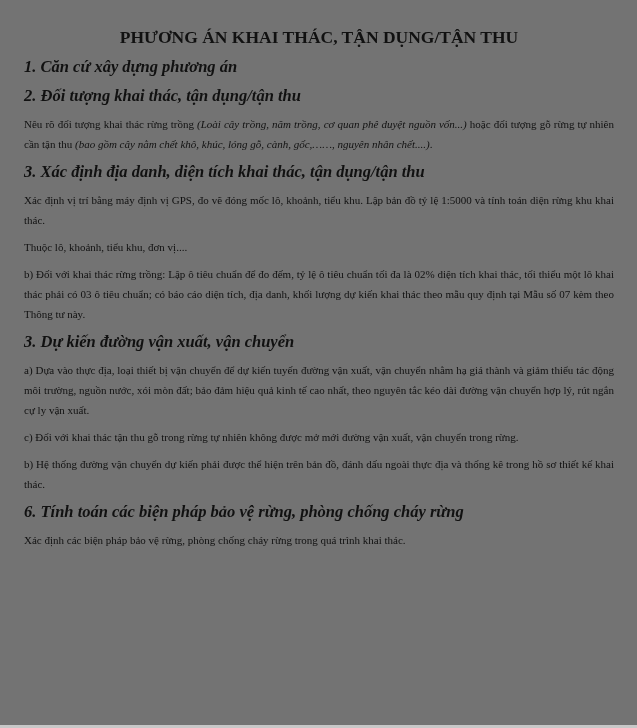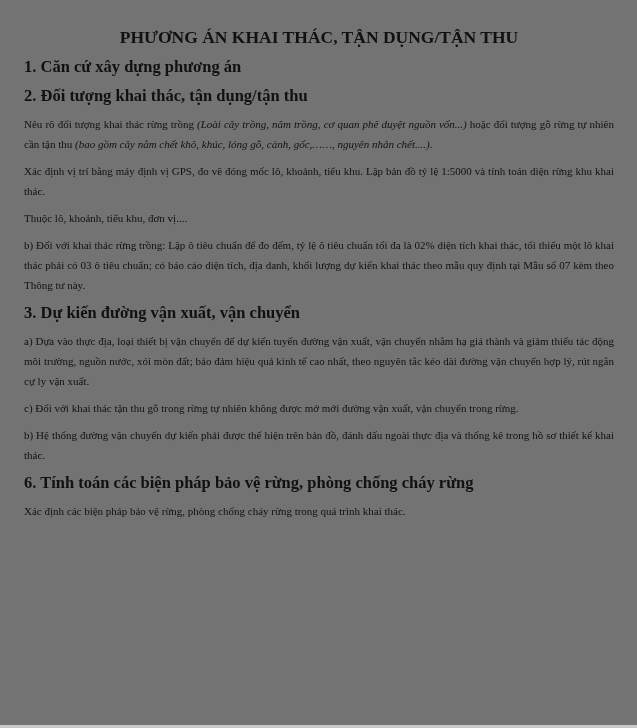--- a/index.html
+++ b/index.html
@@ -5,36 +5,37 @@
     html, body { margin: 0; padding: 0; }
     body {
       width: 637px; height: 728px; overflow: hidden; background: #ffffff;
       font-family: "Liberation Serif", "DejaVu Serif", serif; color: #111;
       position: relative;
     }
     .page { position: absolute; left: 0; top: 0; width: 637px; height: 725px; background: #737373; overflow: hidden; }
     .bottom-border { position: absolute; left: 0; top: 725px; width: 637px; height: 3px; background: #c8c8c8; }
     .content { position: absolute; left: 24px; top: 26px; width: 590px; }
     .title { text-align: center; font-weight: bold; font-size: 17.5px; line-height: 22px; margin: 0 0 8px 0; letter-spacing: 0; }
-    h2 { font-size: 16.5px; font-weight: bold; margin: 0 0 7px 0; line-height: 22px; }
+    h2 { font-size: 16.5px; font-weight: bold; margin: 0 0 7px 0; line-height: 22px; font-style: italic; }
     p { font-size: 11px; line-height: 20px; margin: 0 0 7px 0; text-align: justify; }
     em { font-style: italic; }
   </style>
 </head>
 <body>
 
 <div class="page">
   <div class="content">
     <div class="title">PHƯƠNG ÁN KHAI THÁC, TẬN DỤNG/TẬN THU</div>
 
     <h2>1. Căn cứ xây dựng phương án</h2>
 
     <h2>2. Đối tượng khai thác, tận dụng/tận thu</h2>
     <p><span>Nêu rõ đối tượng khai thác rừng trồng </span><em>(Loài cây trồng, năm trồng, cơ quan phê duyệt nguồn vốn...)</em><span> hoặc đối tượng gỗ rừng tự nhiên cần tận thu </span><em>(bao gồm cây nằm chết khô, khúc, lóng gỗ, cành, gốc,……, nguyên nhân chết....)</em><span>.</span></p>
 
+    <h2>3. Xác định địa danh, diện tích khai thác, tận dụng/tận thu</h2>
     <p>Xác định vị trí bằng máy định vị GPS, đo vẽ đóng mốc lô, khoảnh, tiểu khu. Lập bản đồ tỷ lệ 1:5000 và tính toán diện rừng khu khai thác.</p>
     <p>Thuộc lô, khoảnh, tiểu khu, đơn vị....</p>
 
     <p>b) Đối với khai thác rừng trồng: Lập ô tiêu chuẩn để đo đếm, tỷ lệ ô tiêu chuẩn tối đa là 02% diện tích khai thác, tối thiểu một lô khai thác phải có 03 ô tiêu chuẩn; có báo cáo diện tích, địa danh, khối lượng dự kiến khai thác theo mẫu quy định tại Mẫu số 07 kèm theo Thông tư này.</p>
 
     <h2>3. Dự kiến đường vận xuất, vận chuyển</h2>
     <p>a) Dựa vào thực địa, loại thiết bị vận chuyển để dự kiến tuyến đường vận xuất, vận chuyển nhằm hạ giá thành và giảm thiểu tác động môi trường, nguồn nước, xói mòn đất; bảo đảm hiệu quả kinh tế cao nhất, theo nguyên tắc kéo dài đường vận chuyển hợp lý, rút ngắn cự ly vận xuất.</p>
     <p>c) Đối với khai thác tận thu gỗ trong rừng tự nhiên không được mở mới đường vận xuất, vận chuyển trong rừng.</p>
     <p>b) Hệ thống đường vận chuyển dự kiến phải được thể hiện trên bản đồ, đánh dấu ngoài thực địa và thống kê trong hồ sơ thiết kế khai thác.</p>
 

